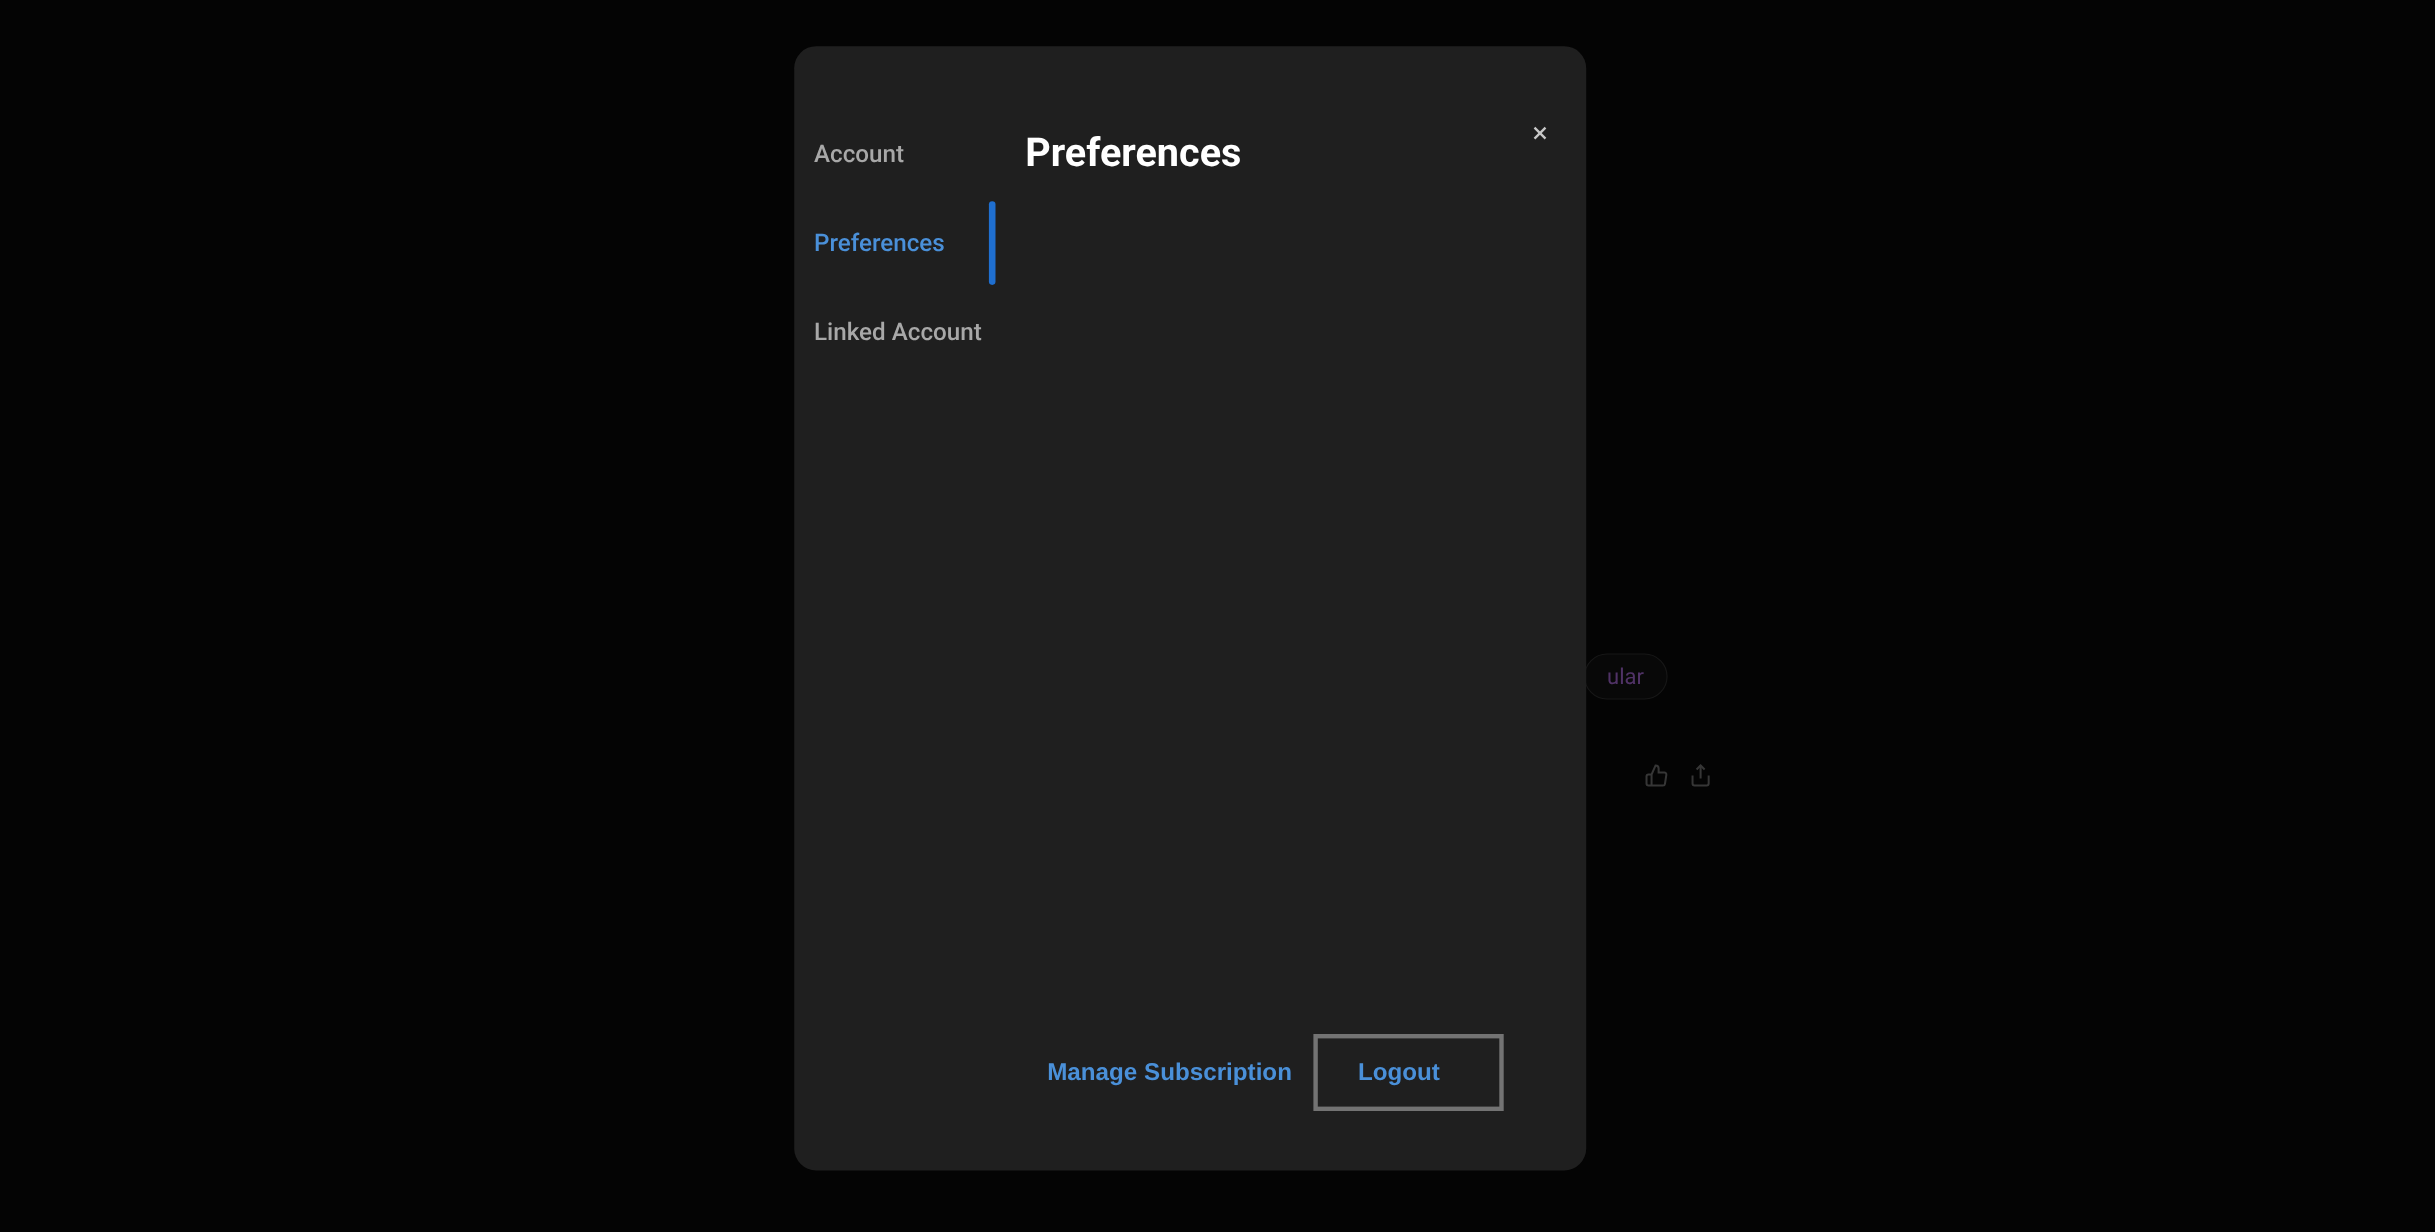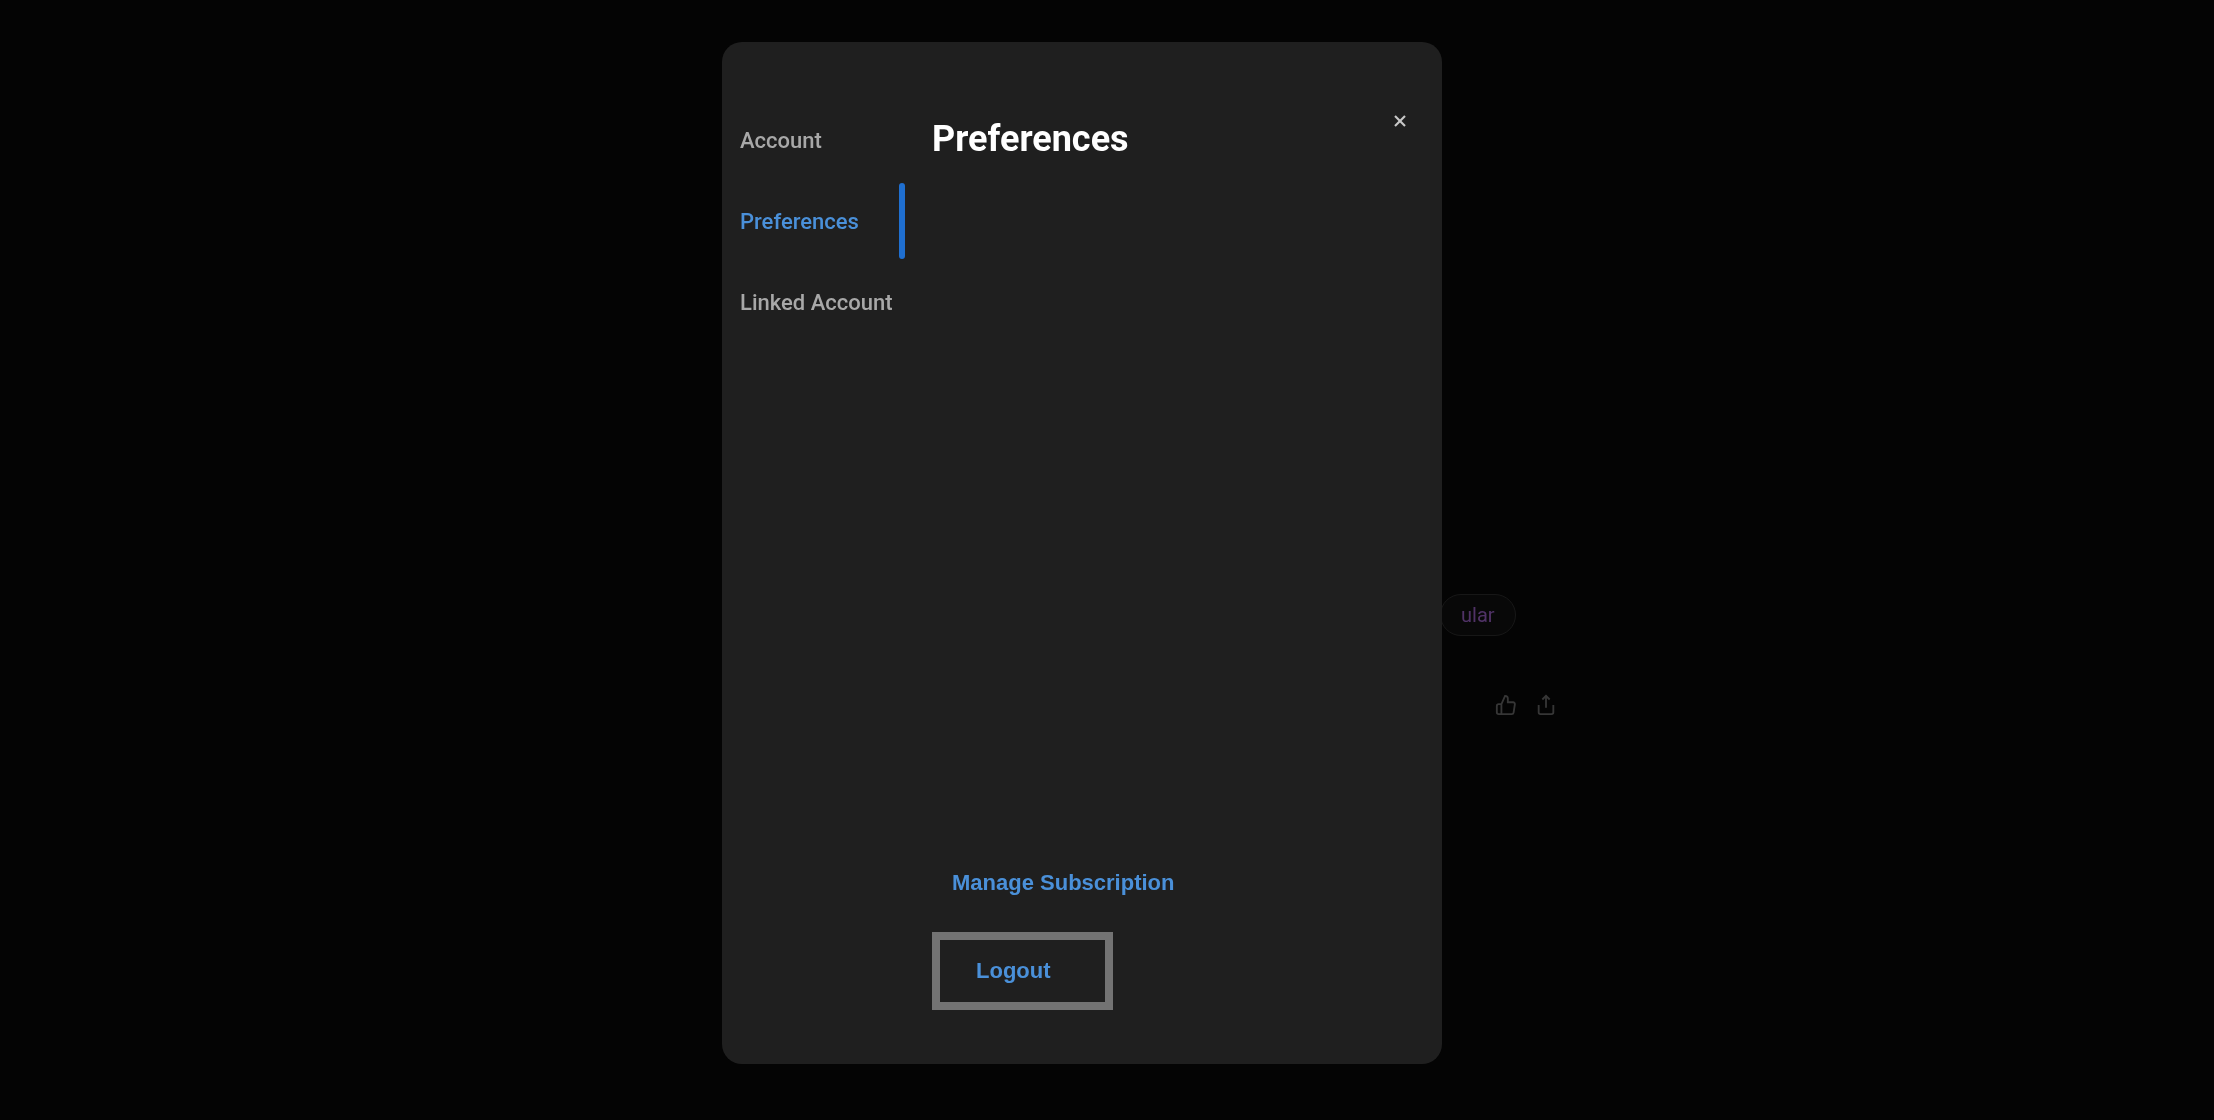--- a/index.html
+++ b/index.html
@@ -172,22 +172,22 @@
       height: 30px;
       background: #fff;
       border-radius: 50%;
     }
 
     .bottom-actions {
       position: absolute;
       bottom: 30px;
       left: 30px;
       display: flex;
-      flex-direction: column;
-      gap: 16px;
+      flex-direction: row;
+      gap: 0;
     }
 
     .action-link {
       text-align: left;
       font-size: 22px;
       font-weight: 600;
       cursor: pointer;
       background: transparent;
       border: none;
       padding: 20px 20px;
@@ -195,21 +195,21 @@
 
     .action-link.blue {
       color: #4a90d9;
     }
 
     .action-link.red {
       color: #d9534f;
     }
 
     .logout-highlight {
-      border: 8px solid #737373;
+      border: 4px solid #737373;
       display: inline-block;
       width: fit-content;
     }
 
     .logout-highlight .action-link {
       padding: 18px 54px 18px 36px;
     }
   </style>
 </head>
 <body>

